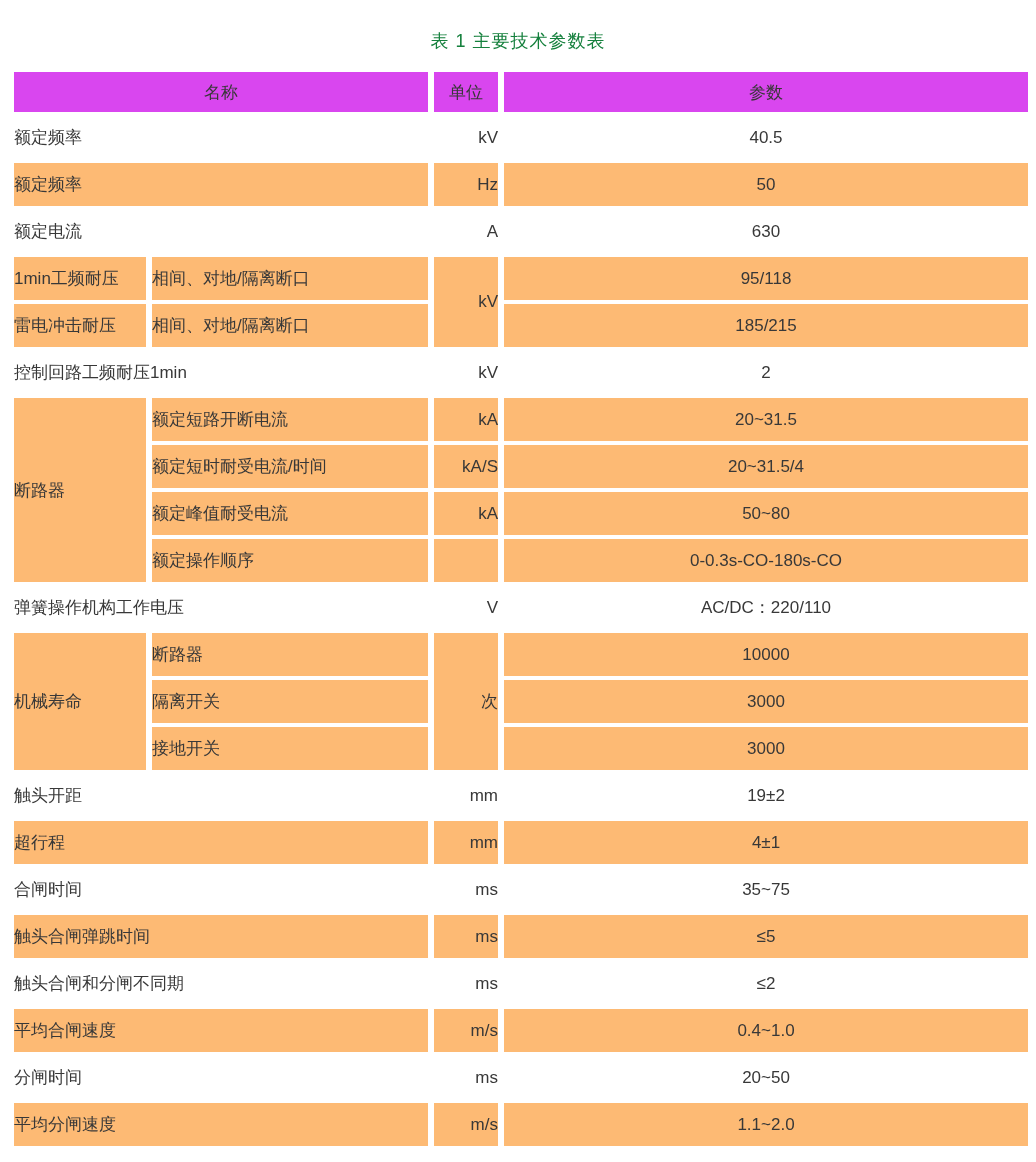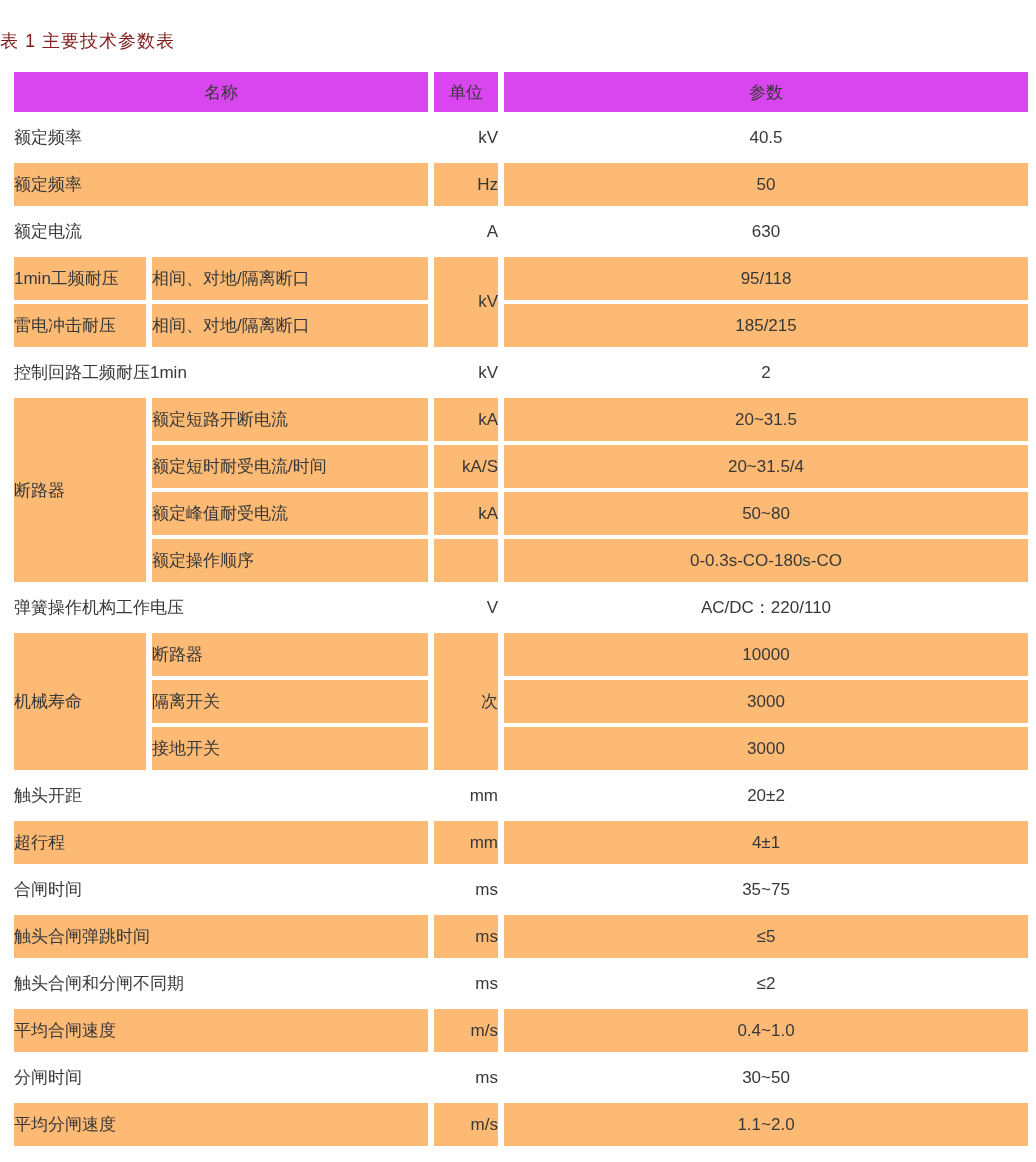--- a/index.html
+++ b/index.html
@@ -5,23 +5,24 @@
   html, body {
     margin: 0;
     padding: 0;
     background: #ffffff;
     width: 1036px;
     font-family: "Liberation Sans", "DejaVu Sans", sans-serif;
     color: #383838;
   }
   .page { width: 1036px; }
   .title {
+    text-align: center;
     font-size: 18px;
     font-weight: 500;
-    color: #7f1d1d;
+    color: #15803d;
     margin: 29px 0 15px 0;
     letter-spacing: 1px;
   }
   table.spec {
     border-collapse: collapse;
     table-layout: fixed;
     width: 1020px;
     margin-left: 8px;
     font-size: 17px;
   }
@@ -151,21 +152,21 @@
     </tr>
 
     <tr class="shade">
       <td class="sub">接地开关</td>
       <td class="val">3000</td>
     </tr>
 
     <tr>
       <td colspan="2" class="name">触头开距</td>
       <td class="unit">mm</td>
-      <td class="val">20±2</td>
+      <td class="val">19±2</td>
     </tr>
 
     <tr class="shade">
       <td colspan="2" class="name">超行程</td>
       <td class="unit">mm</td>
       <td class="val">4±1</td>
     </tr>
 
     <tr>
       <td colspan="2" class="name">合闸时间</td>
@@ -187,21 +188,21 @@
 
     <tr class="shade">
       <td colspan="2" class="name">平均合闸速度</td>
       <td class="unit">m/s</td>
       <td class="val">0.4~1.0</td>
     </tr>
 
     <tr>
       <td colspan="2" class="name">分闸时间</td>
       <td class="unit">ms</td>
-      <td class="val">30~50</td>
+      <td class="val">20~50</td>
     </tr>
 
     <tr class="shade">
       <td colspan="2" class="name">平均分闸速度</td>
       <td class="unit">m/s</td>
       <td class="val">1.1~2.0</td>
     </tr>
 
   </tbody>
     </table>

